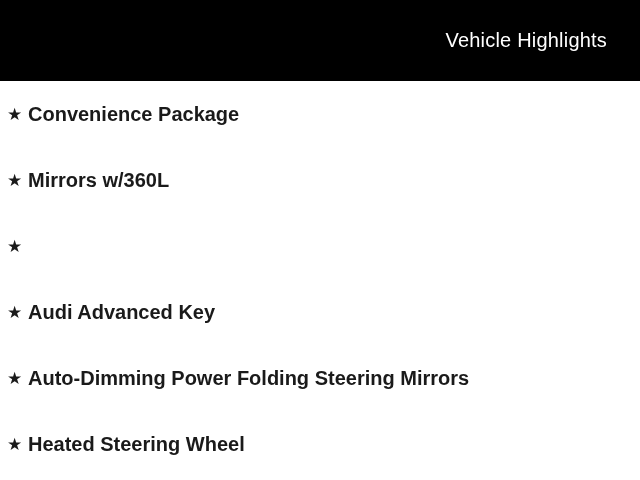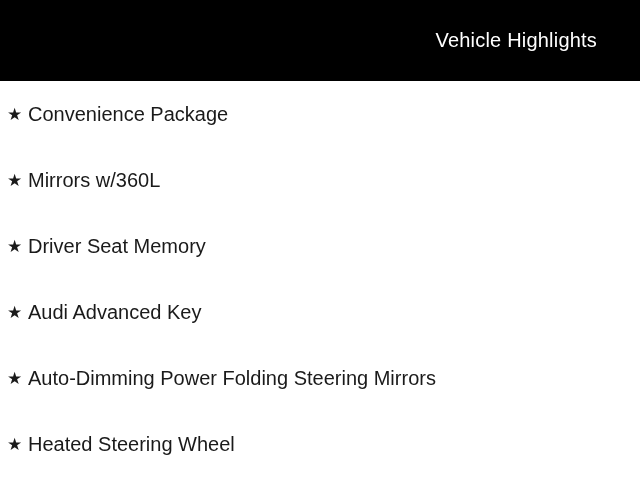--- a/index.html
+++ b/index.html
@@ -14,21 +14,21 @@
       font-family: "Liberation Sans", sans-serif;
       overflow: hidden;
     }
     .header-bar {
       width: 640px;
       height: 81px;
       background: #000000;
       display: flex;
       align-items: center;
       justify-content: flex-end;
-      padding-right: 43px;
+      padding-right: 33px;
     }
     .header-title {
       color: #ffffff;
       font-size: 20px;
       font-weight: 400;
       letter-spacing: 0.2px;
       white-space: nowrap;
     }
     .highlights-list {
       width: 640px;
@@ -48,41 +48,41 @@
       display: inline-block;
       width: 21px;
       font-size: 17px;
       line-height: 1;
       color: #1a1a1a;
       flex: 0 0 auto;
     }
     .item-label {
       display: inline-block;
       line-height: 1;
+      font-weight: bold;
     }
   </style>
 </head>
 <body>
 
 <div class="header-bar">
   <span class="header-title">Vehicle Highlights</span>
 </div>
 
 <div class="highlights-list">
   <div class="highlight-item">
     <span class="star">★</span>
     <span class="item-label">Convenience Package</span>
   </div>
   <div class="highlight-item">
     <span class="star">★</span>
     <span class="item-label">Mirrors w/360L</span>
   </div>
   <div class="highlight-item">
     <span class="star">★</span>
-    <span class="item-label">Driver Seat Memory</span>
   </div>
   <div class="highlight-item">
     <span class="star">★</span>
     <span class="item-label">Audi Advanced Key</span>
   </div>
   <div class="highlight-item">
     <span class="star">★</span>
     <span class="item-label">Auto-Dimming Power Folding Steering Mirrors</span>
   </div>
   <div class="highlight-item">

